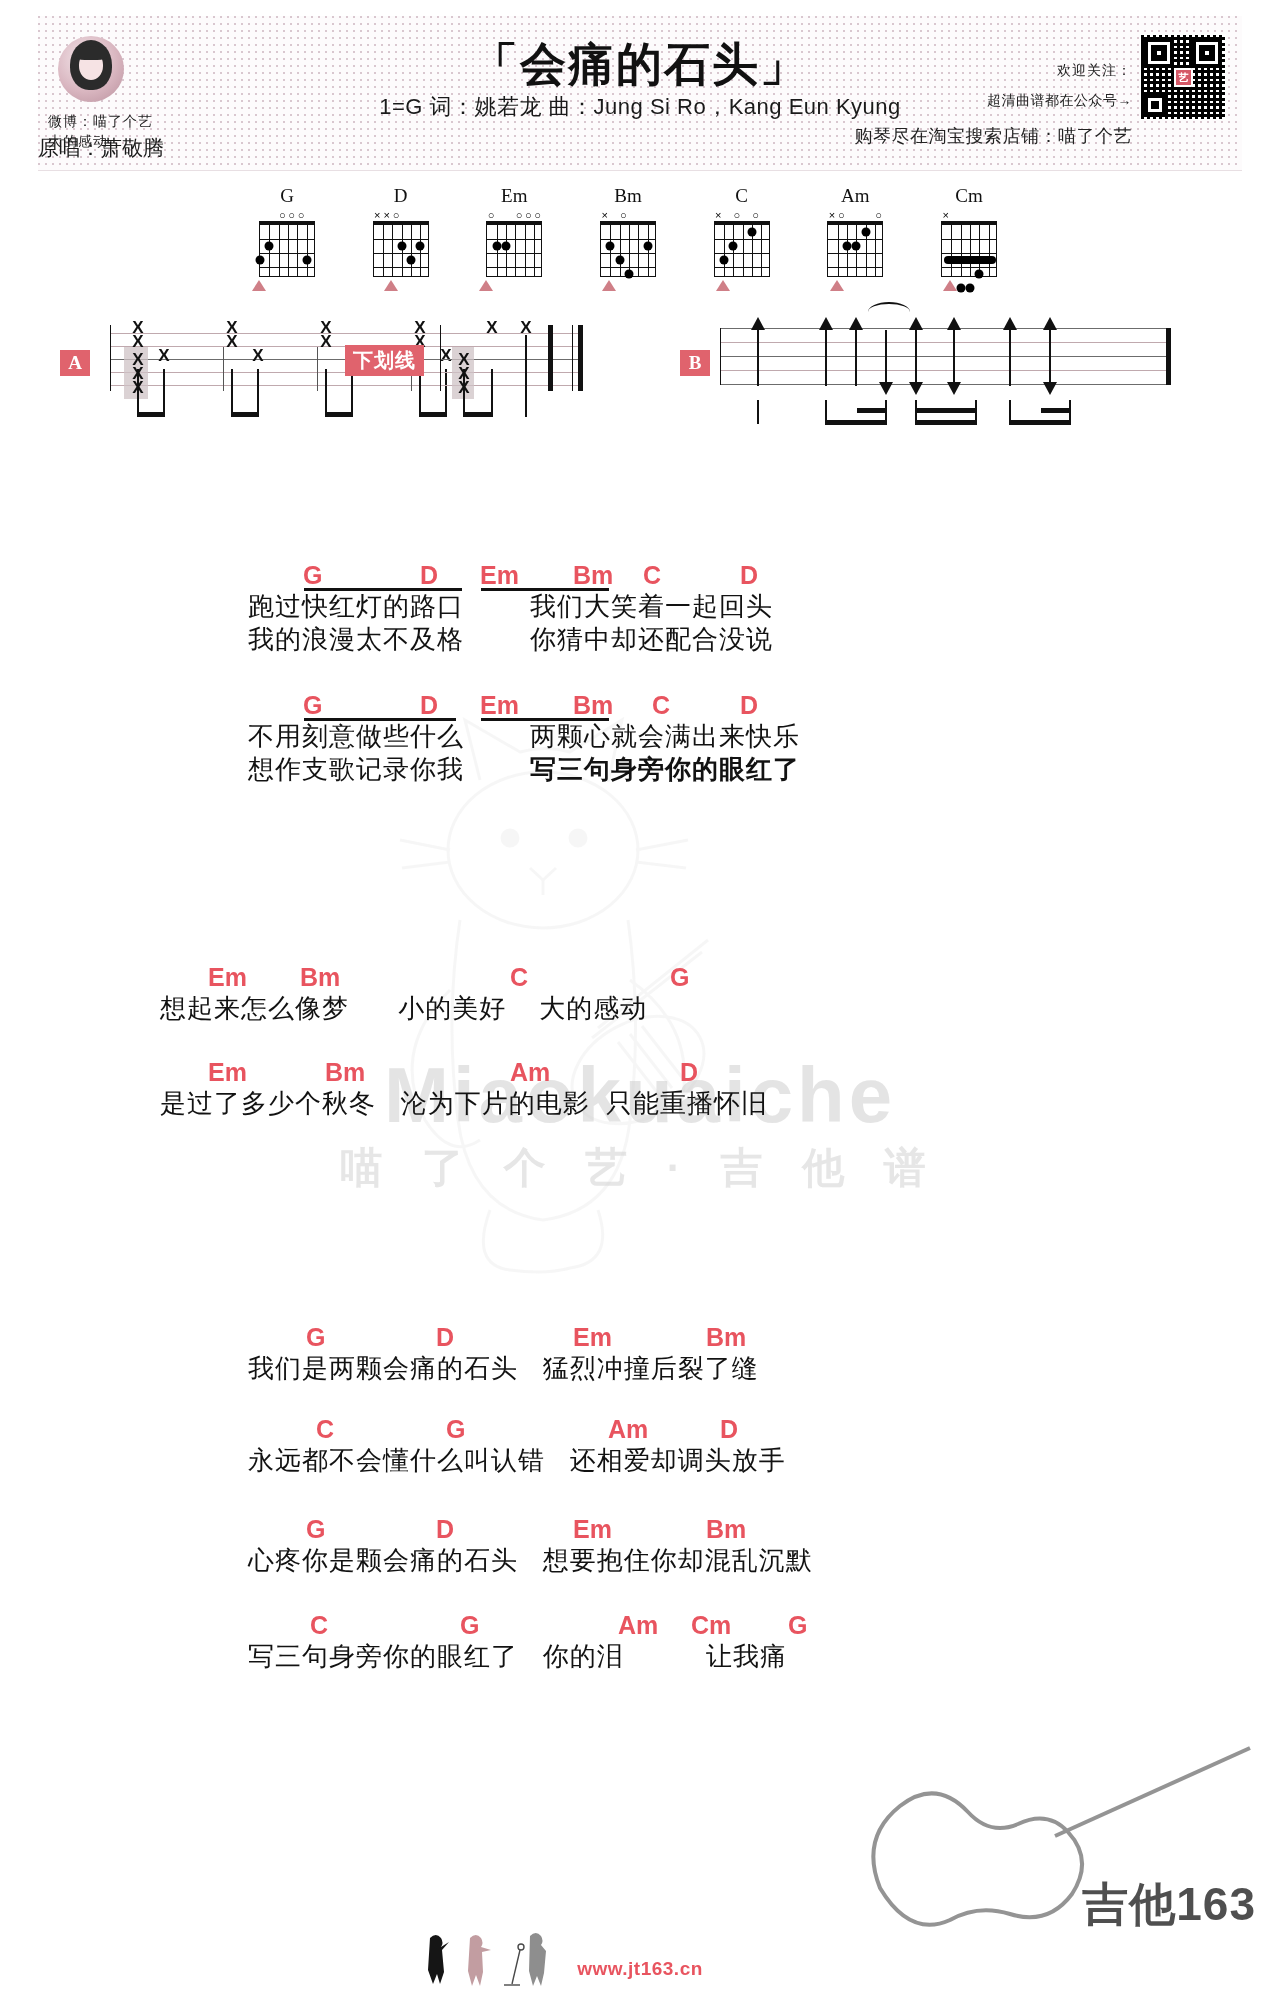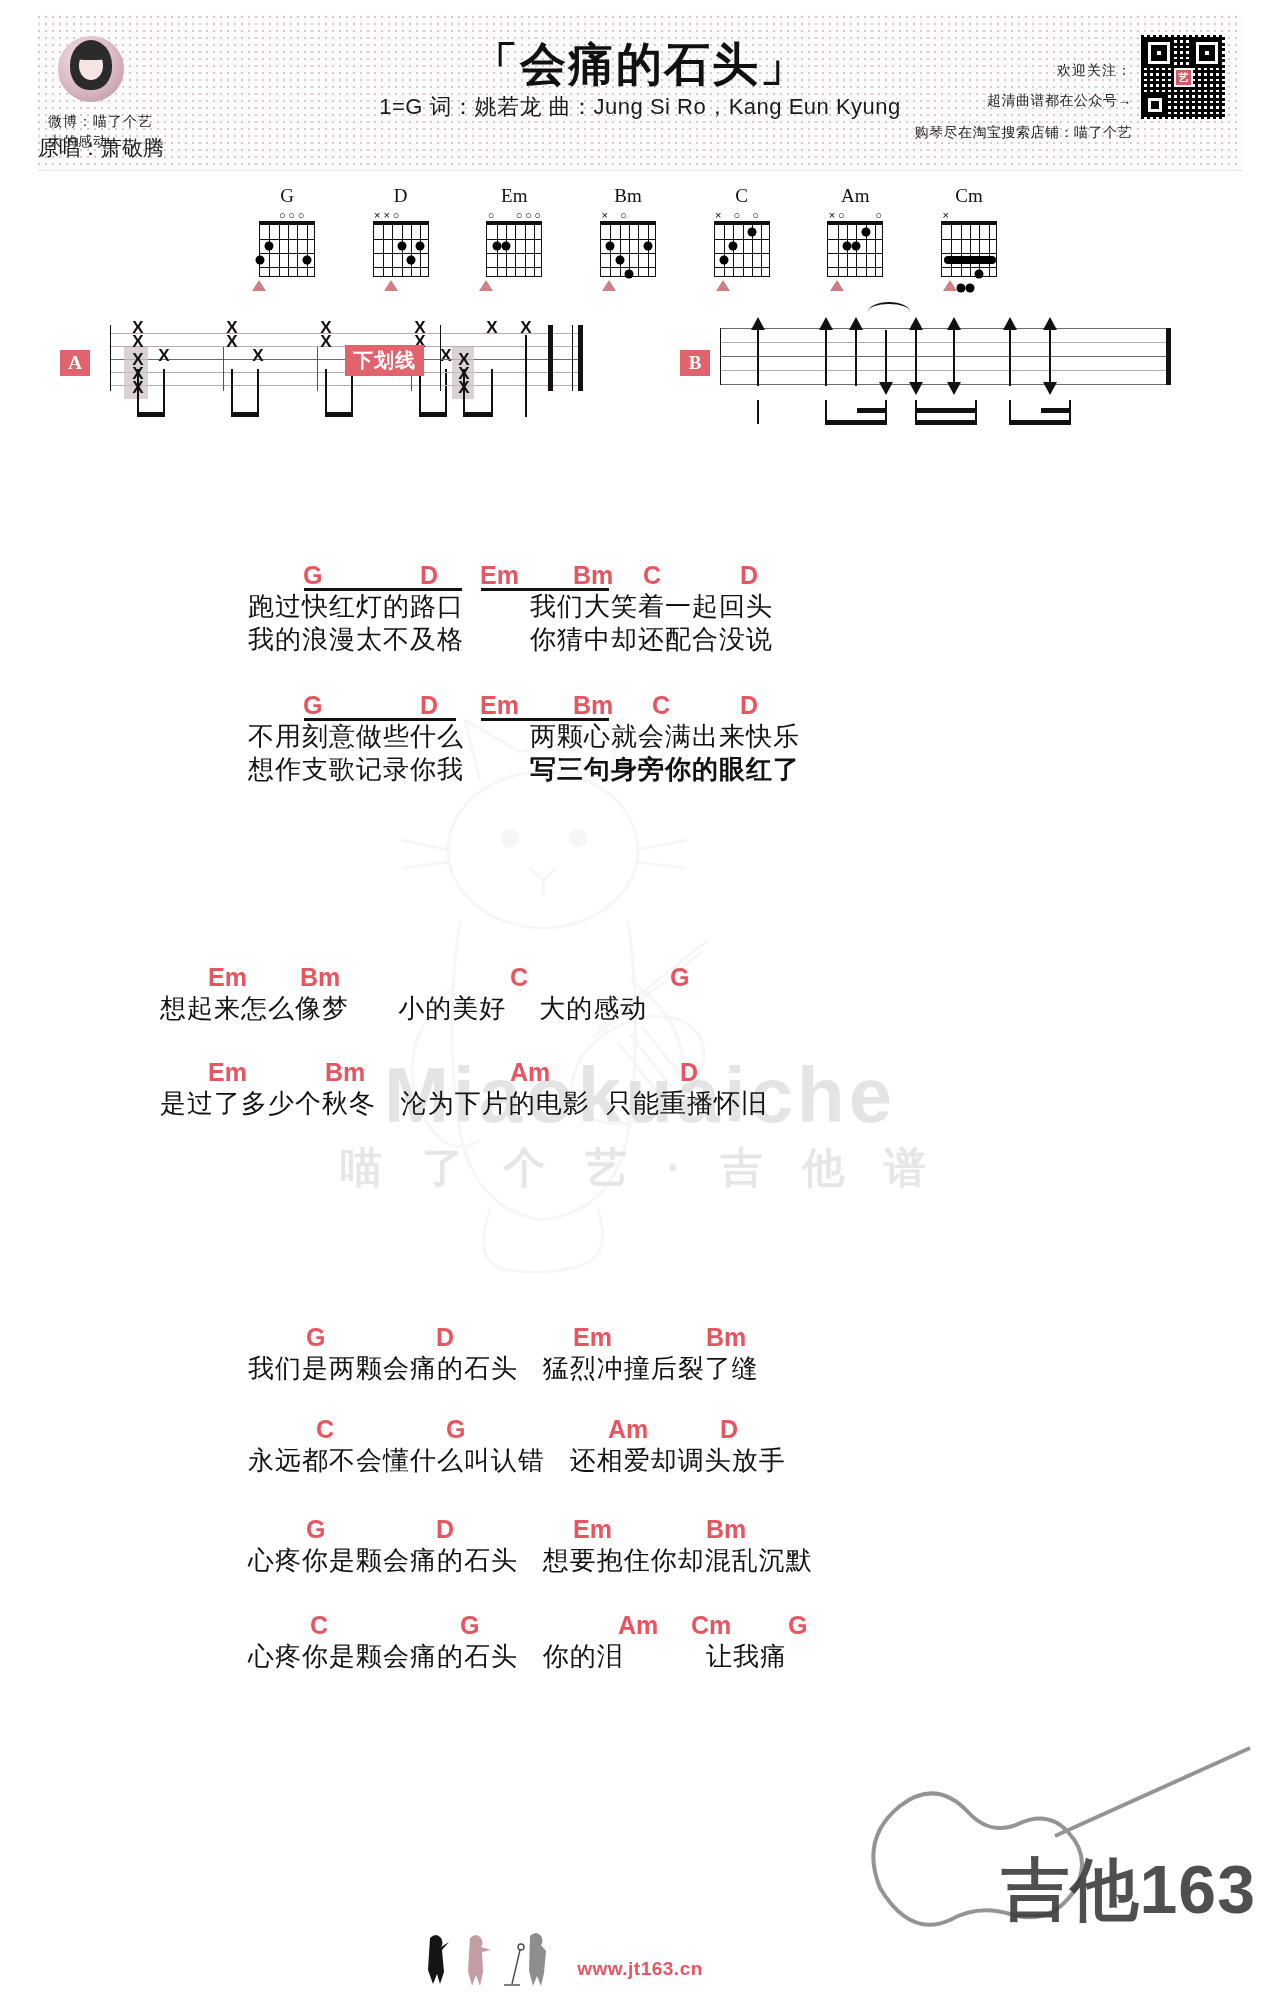--- a/index.html
+++ b/index.html
@@ -100,21 +100,21 @@
   .hdr-follow {
     position: absolute; right: 110px; top: 46px;
     font-size: 14px; color: #222; letter-spacing: 1px;
   }
   .hdr-pub {
     position: absolute; right: 110px; top: 76px;
     font-size: 14px; color: #222; letter-spacing: 0.5px;
   }
   .hdr-shop {
     position: absolute; right: 110px; top: 108px;
-    font-size: 14px; color: #222; letter-spacing: 0.5px;
+    font-size: 18px; color: #222; letter-spacing: 0.5px;
   }
 
   
   .chords-row {
     position: absolute; left: 248px; top: 186px;
     width: 760px; height: 115px;
     display: flex; justify-content: space-between;
   }
   .chord { width: 78px; position: relative; }
   .chord-name {
@@ -237,21 +237,21 @@
     letter-spacing: 14px;
   }
 
   
   .guitar-wm {
     position: absolute; right: 10px; bottom: 40px;
     width: 420px; height: 230px; opacity: .5; pointer-events: none;
   }
   .brand {
     position: absolute; right: 24px; bottom: 62px;
-    font-size: 68px; font-weight: bold; color: #3d3d3d;
+    font-size: 46px; font-weight: bold; color: #3d3d3d;
     letter-spacing: 1px; opacity: .9;
   }
   .footer-url {
     position: absolute; left: 0; bottom: 18px; width: 1280px;
     text-align: center; color: #e8545f; font-size: 19px; font-weight: bold;
     letter-spacing: 0.5px;
   }
   .silhouettes { position: absolute; left: 408px; bottom: 10px; width: 160px; height: 60px; }
 </style>
 </head>
@@ -722,21 +722,21 @@
   </div>
 
   <div class="lyric-block" style="left:248px; top:1608px; width:900px;">
     <div class="chordline">
       <span class="ch" style="left:62px;">C</span>
       <span class="ch" style="left:212px;">G</span>
       <span class="ch" style="left:370px;">Am</span>
       <span class="ch" style="left:443px;">Cm</span>
       <span class="ch" style="left:540px;">G</span>
     </div>
-    <div class="lyr">心疼你是颗会痛的石头   你的泪          让我痛</div>
+    <div class="lyr">写三句身旁你的眼红了   你的泪          让我痛</div>
   </div>
 
   <svg class="guitar-wm" viewBox="0 0 420 230">
     <g fill="none" stroke="#2b2b2b" stroke-width="4">
       <path d="M30 160 Q10 110 50 78 Q86 50 118 84 Q140 108 168 96 Q198 82 218 104 Q244 132 222 166 Q198 198 160 186 Q128 176 100 192 Q60 210 30 160 Z"></path>
       <path d="M205 108 L400 20"></path>
     </g>
   </svg>
   <div class="brand">吉他163</div>
 

